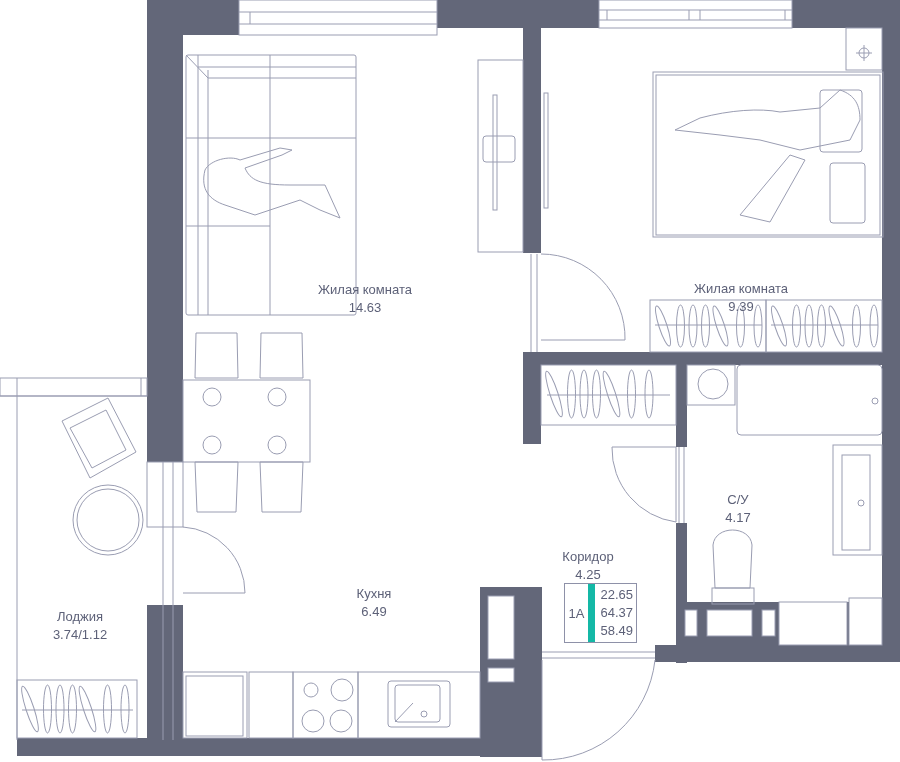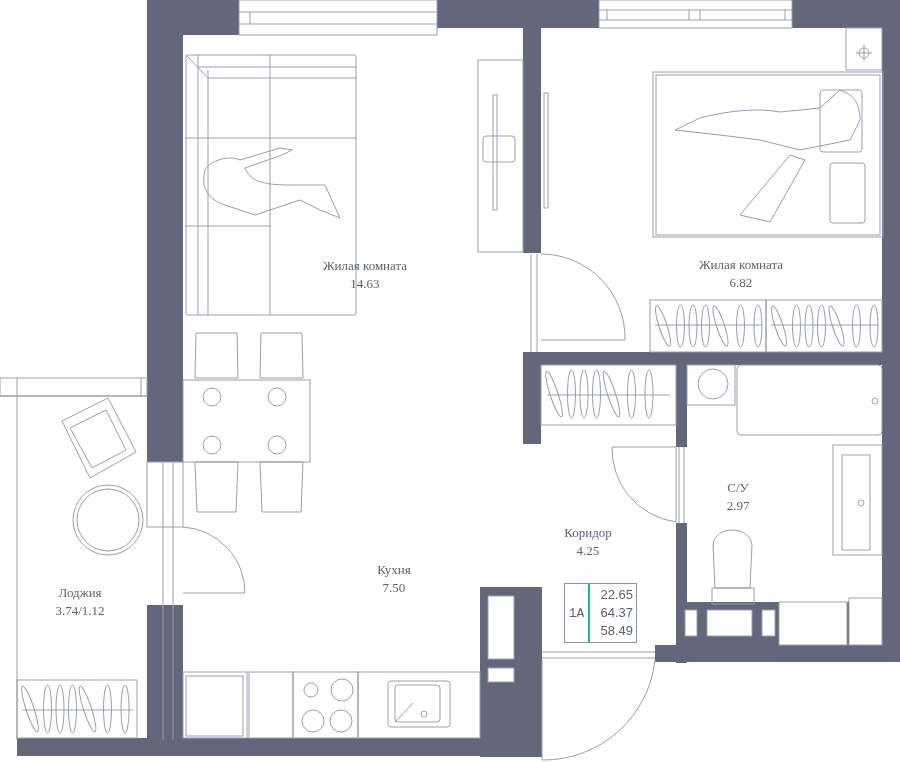--- a/index.html
+++ b/index.html
@@ -1,24 +1,24 @@
 <!DOCTYPE html>
 <html><head>
 <meta charset="utf-8">
 <style>
   html, body { margin: 0; padding: 0; background: #ffffff; }
   body { width: 900px; height: 762px; overflow: hidden; position: relative;
          font-family: "Liberation Sans", sans-serif; }
   #plan { position: absolute; left: 0; top: 0; }
   .lbl { position: absolute; text-align: center; color: #5d6178; font-size: 13px; line-height: 18px;
-         font-family: Liberation Serif, serif; white-space: nowrap; transform: translateX(-50%); }
+         font-family: Liberation Sans, sans-serif; white-space: nowrap; transform: translateX(-50%); margin-top: 24px; }
   .info { position: absolute; left: 564px; top: 583px; width: 71px; height: 58px;
           border: 1px solid #8e91a8; display: flex; color: #5d6178; font-size: 13px;
           font-family: "Liberation Sans", sans-serif; background: #fff; }
-  .info .code { width: 23px; border-right: 2px solid #14b8a6; display: flex; align-items: center; justify-content: center; font-family: Liberation Mono, monospace; }
+  .info .code { width: 23px; border-right: 7px solid #14b8a6; display: flex; align-items: center; justify-content: center; }
   .info .vals { flex: 1; display: flex; flex-direction: column; justify-content: center; align-items: flex-end; padding-right: 3px; line-height: 18px; }
 </style>
 </head>
 <body>
 
 <svg id="plan" width="900" height="762" viewBox="0 0 900 762" xmlns="http://www.w3.org/2000/svg">
   <g fill="#636779">
 
     <rect x="147" y="0" width="36" height="462"></rect>
     <rect x="147" y="0" width="92" height="35"></rect>
@@ -208,33 +208,33 @@
     <ellipse cx="107.5" cy="709" rx="4" ry="24" fill="none" stroke="#9a9db2" stroke-width="1"></ellipse>
     <ellipse cx="125" cy="709" rx="4" ry="24" fill="none" stroke="#9a9db2" stroke-width="1"></ellipse>
   </svg>
 
 <div class="lbl" style="left:365px; top:257px;">
   <div>Жилая комната</div>
   <div>14.63</div>
 </div>
 <div class="lbl" style="left:741px; top:256px;">
   <div>Жилая комната</div>
-  <div>6.82</div>
-</div>
-<div class="lbl" style="left:738px; top:479px;">
+  <div>9.39</div>
+</div>
+<div class="lbl" style="left:738px; top:467px;">
   <div>С/У</div>
-  <div>2.97</div>
+  <div>4.17</div>
 </div>
 <div class="lbl" style="left:588px; top:524px;">
   <div>Коридор</div>
   <div>4.25</div>
 </div>
-<div class="lbl" style="left:394px; top:561px;">
+<div class="lbl" style="left:374px; top:561px;">
   <div>Кухня</div>
-  <div>7.50</div>
+  <div>6.49</div>
 </div>
 <div class="lbl" style="left:80px; top:584px;">
   <div>Лоджия</div>
   <div>3.74/1.12</div>
 </div>
 
 <div class="info">
   <div class="code">1A</div>
   <div class="vals">
     <span>22.65</span>

